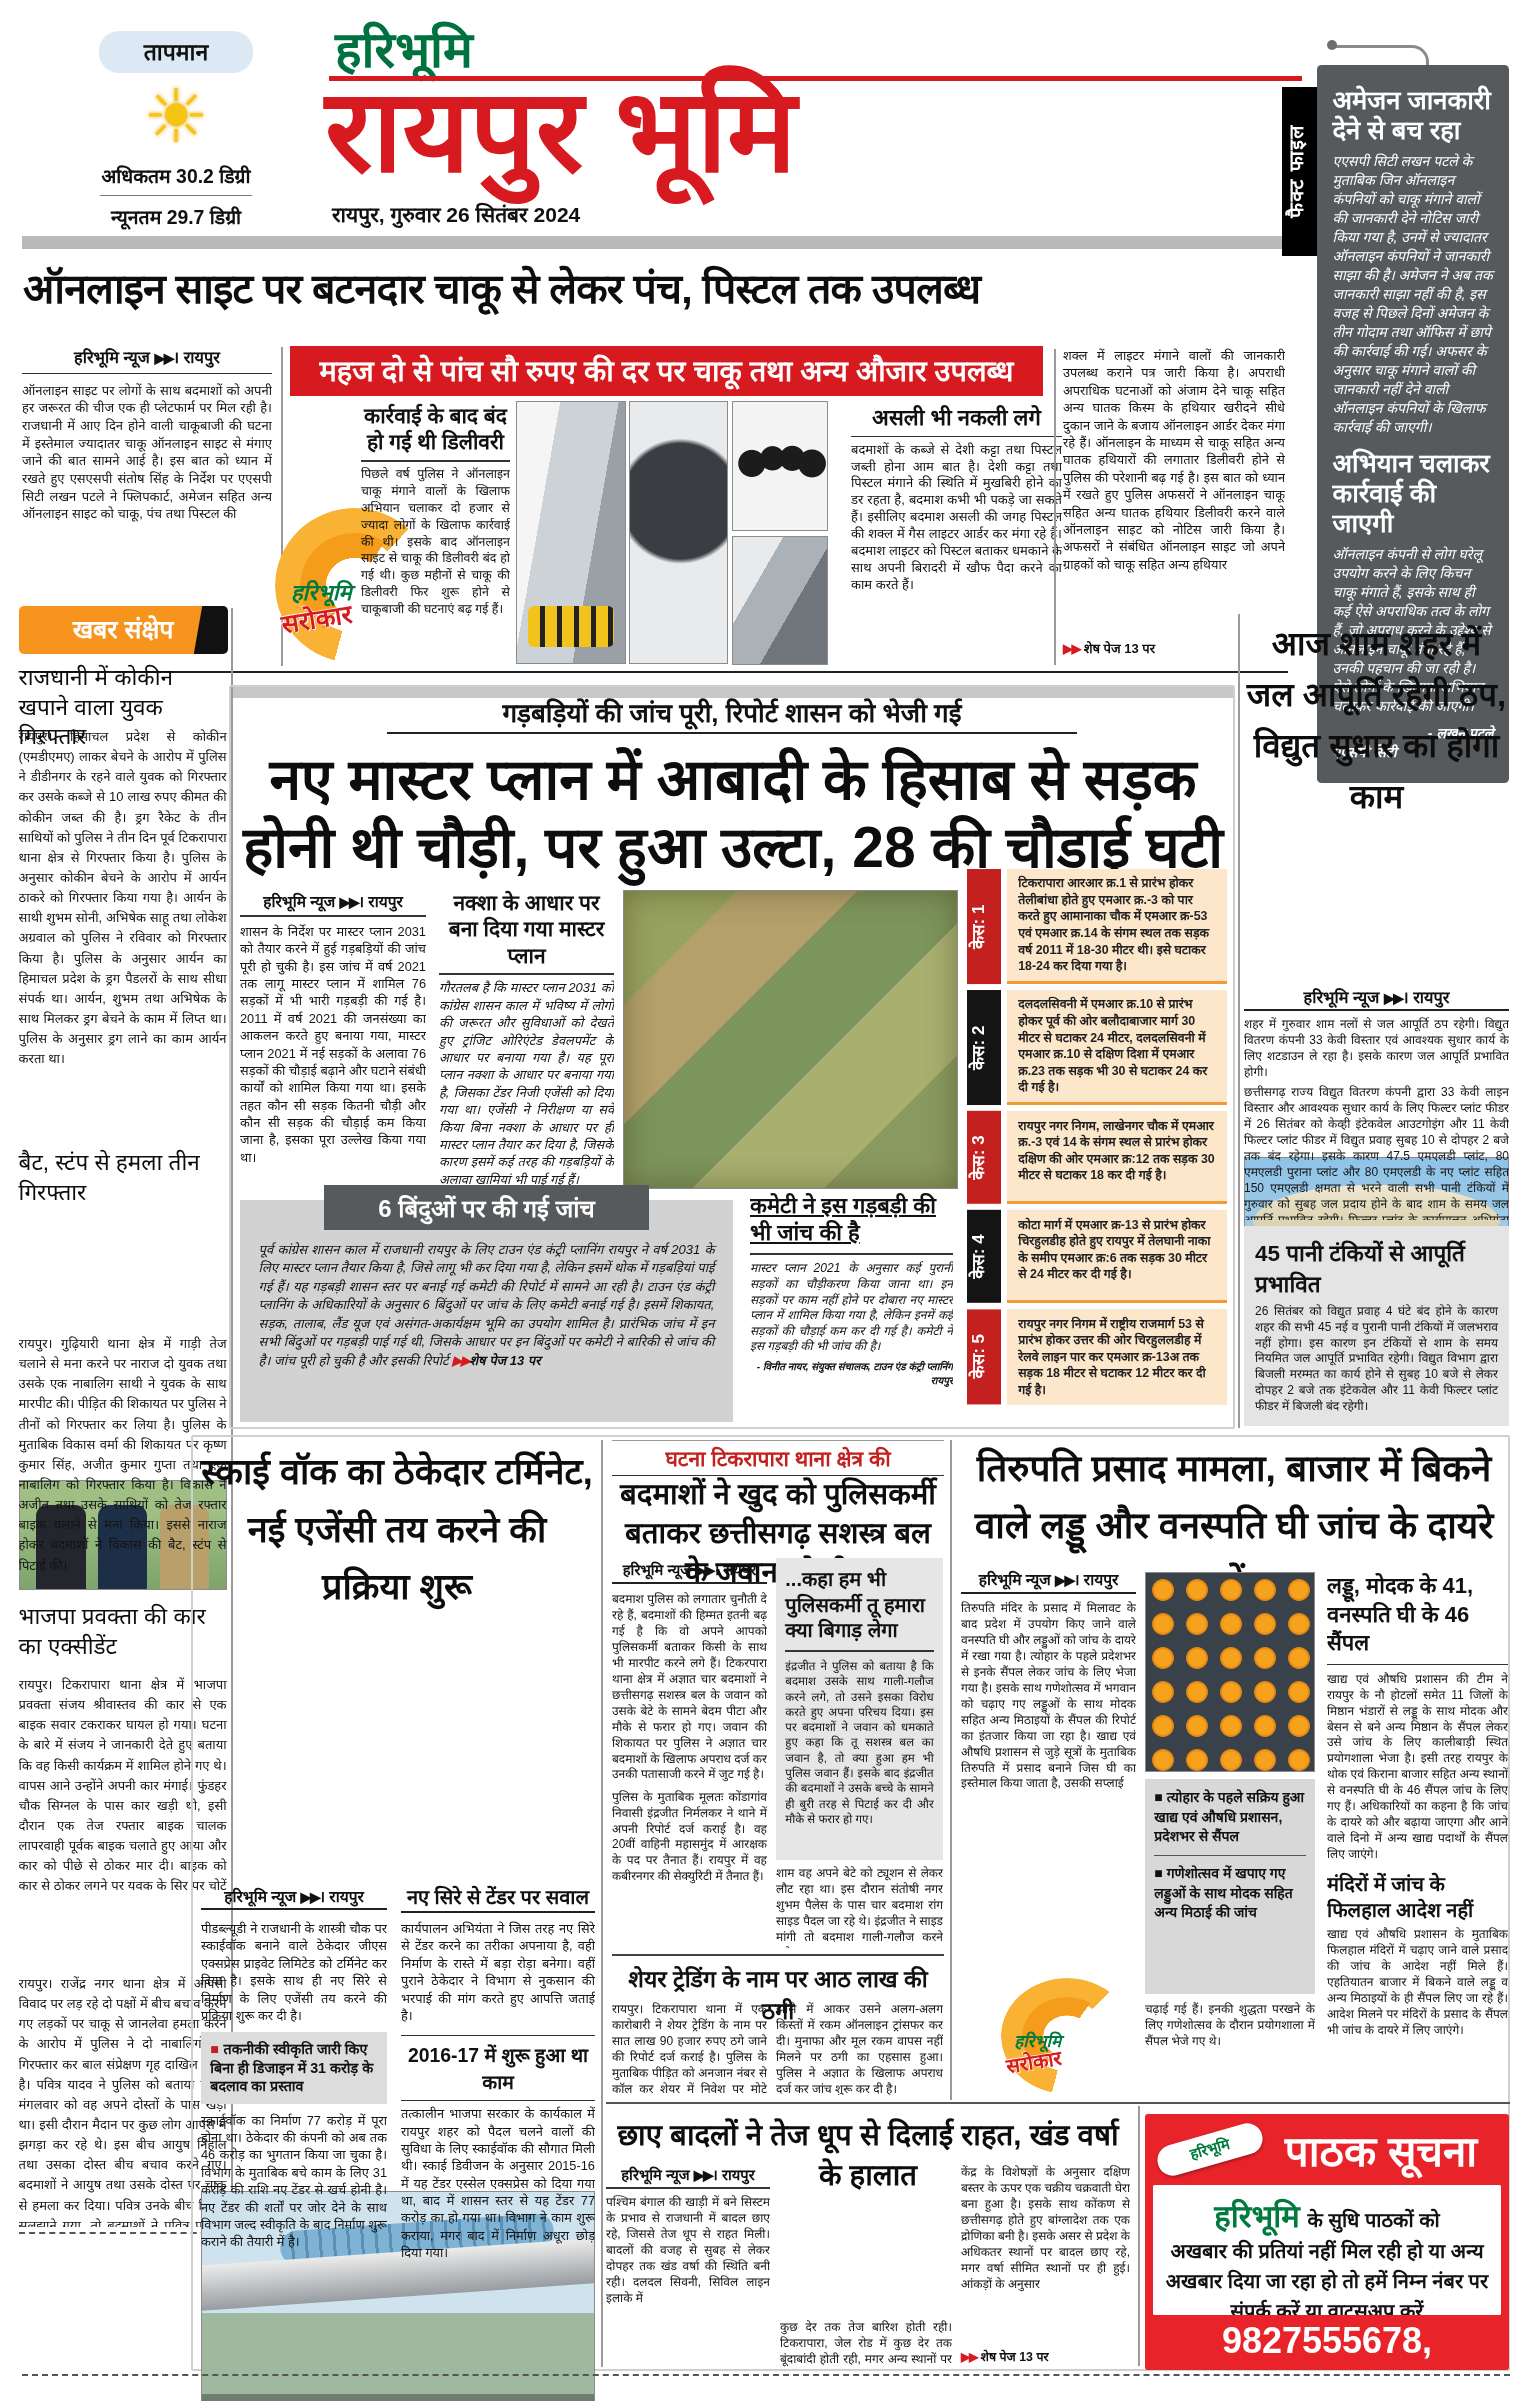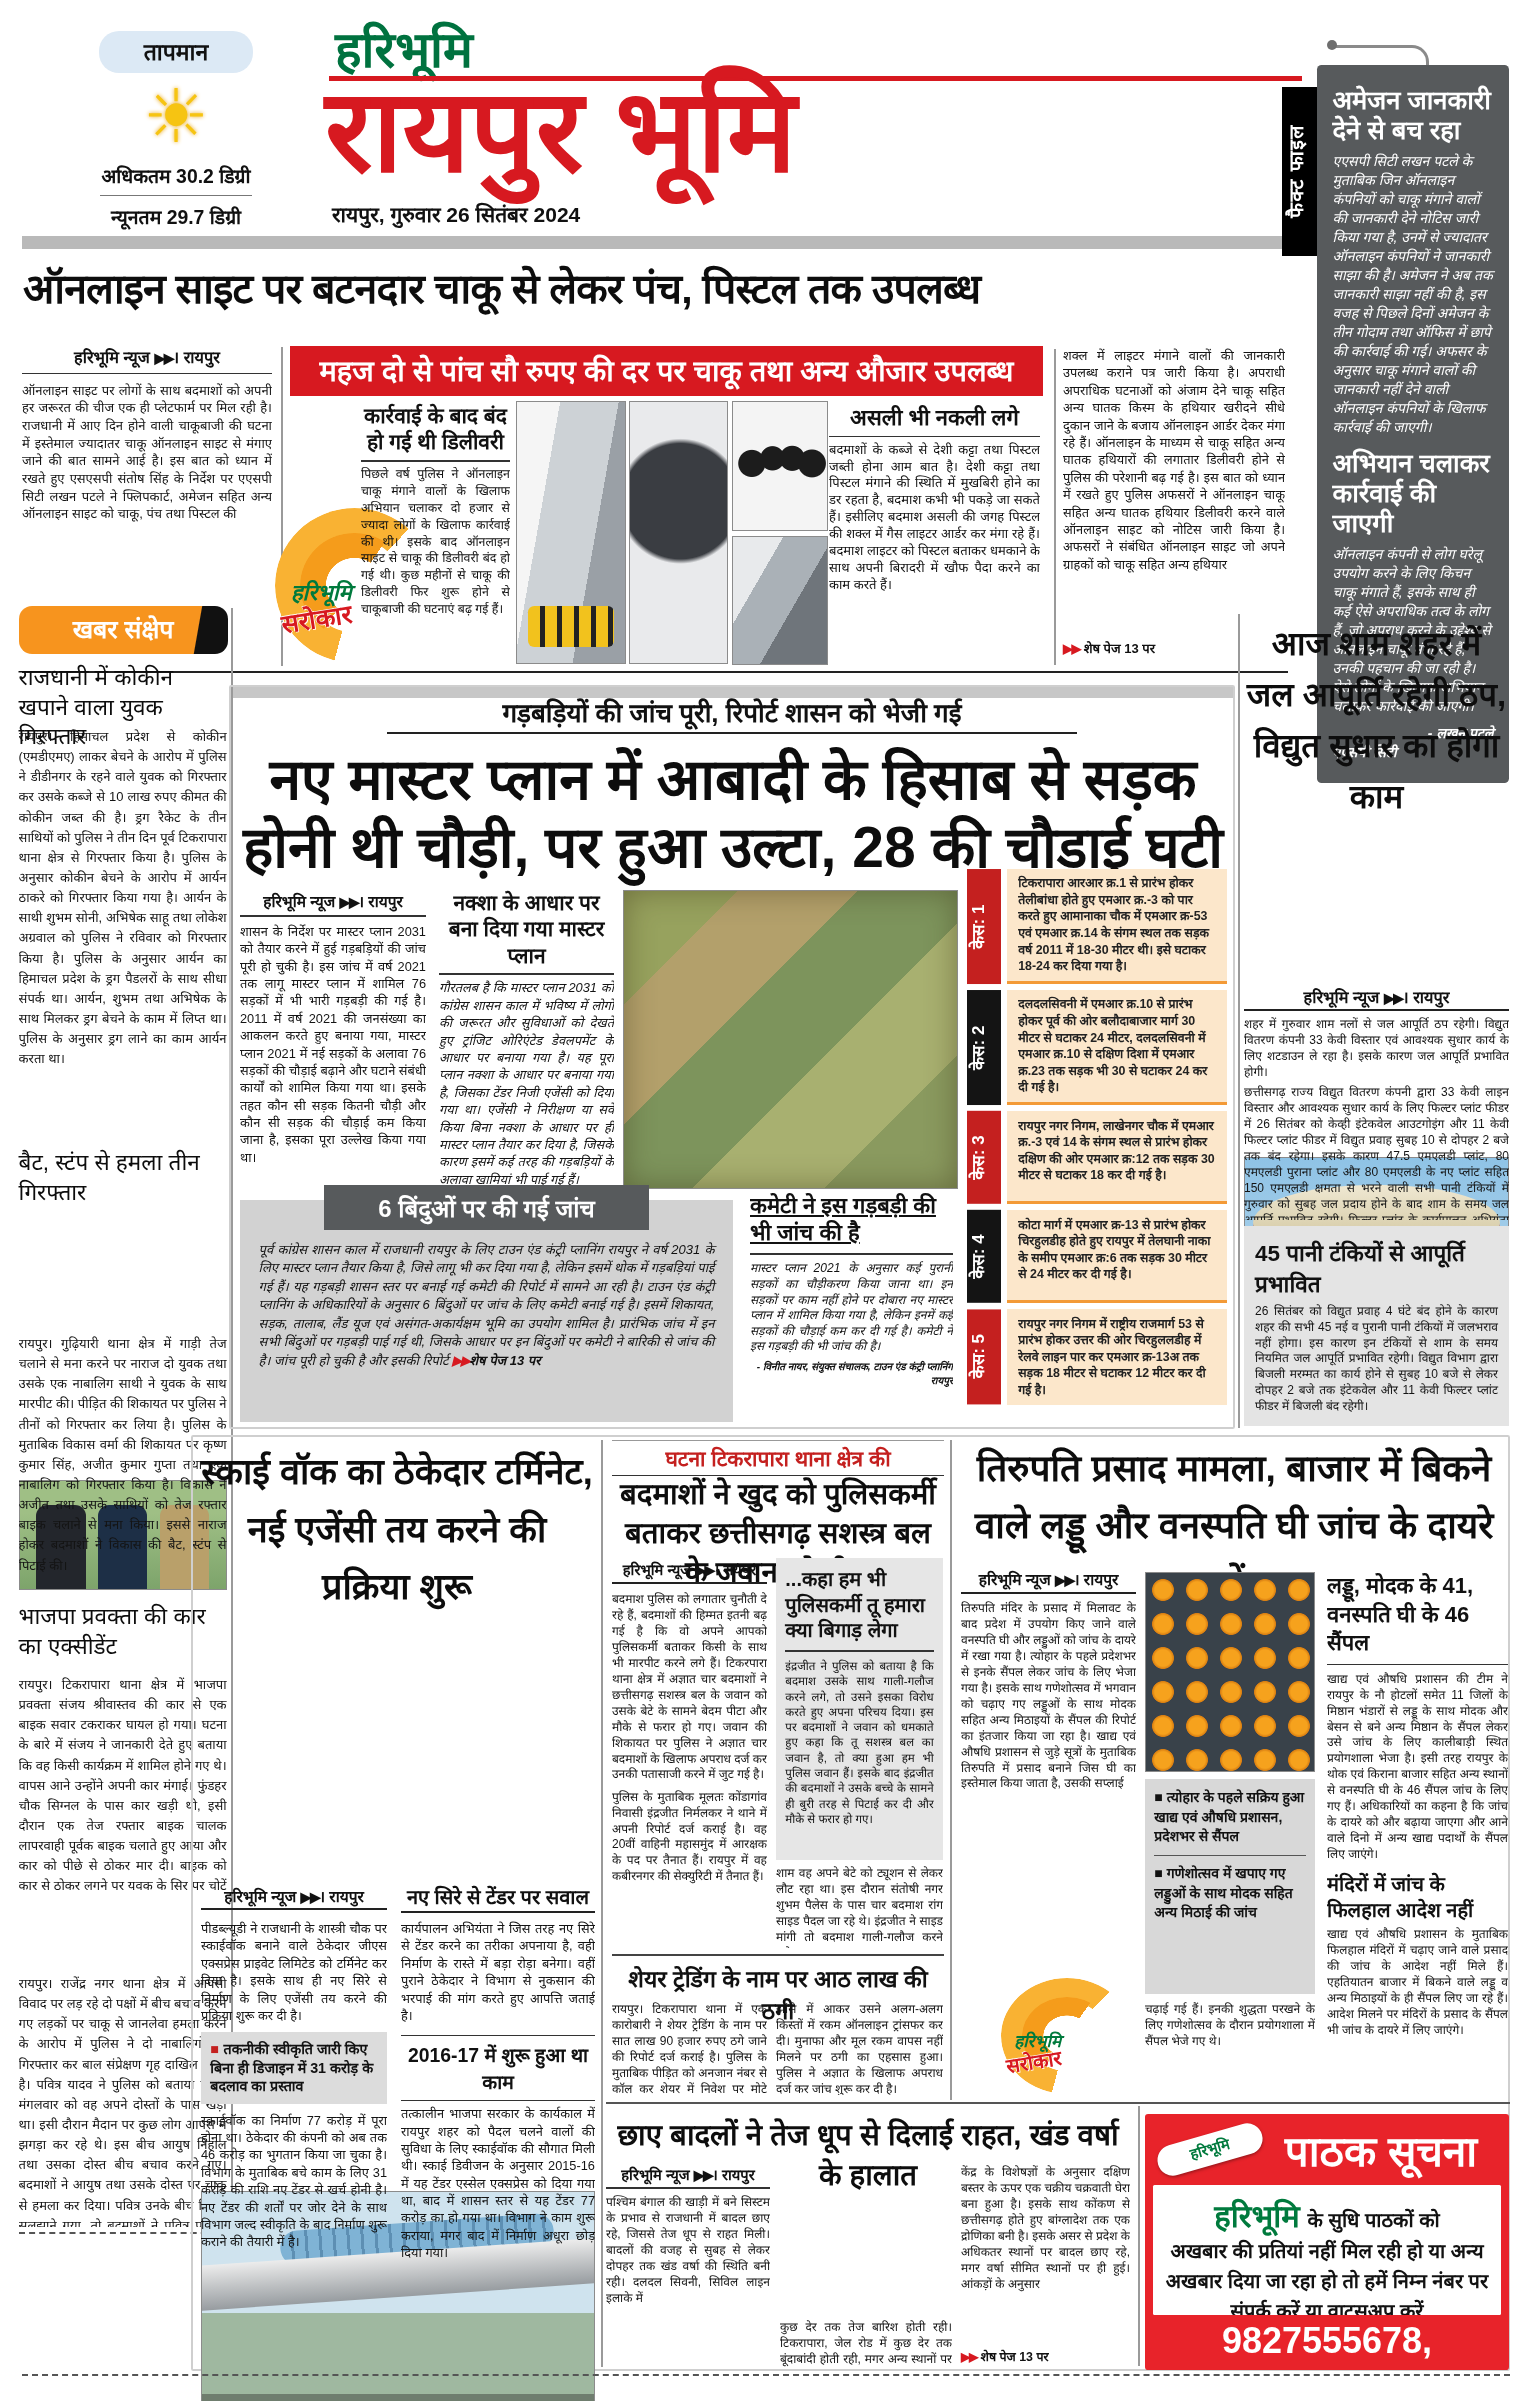--- a/index.html
+++ b/index.html
@@ -20,21 +20,21 @@
   .vline{background:#9a9a9a;width:1.5px;}
   .hl{color:#0d0d0d;font-weight:800;}
   .dash{border-top:2.3px dashed #555;height:0;}
   .frame{border:2.3px solid #cfcfcf;box-sizing:border-box;border-radius:2.3px;}
   
   .factbox{background:#575a5c;border-radius:4.6px;color:#fff;box-sizing:border-box;padding:20px 15.5px;}
   .factbox h3{margin:0 0 6.2px 0;font-size:25.6px;line-height:1.18;}
   .factbox .fb{font-style:italic;font-size:14px;line-height:1.36;text-align:left;}
   .vtab{background:#000;color:#fff;writing-mode:vertical-rl;transform:rotate(180deg);text-align:center;font-weight:bold;font-size:19.4px;letter-spacing:1.5px;}
   
-  .briefhead{background:linear-gradient(100deg,#f7941e 84%,#111 84.5%);color:#fff;font-weight:bold;font-size:25px;line-height:46px;text-align:center;border-radius:13px;}
+  .briefhead{background:linear-gradient(100deg,#f7941e 84%,#111 84.5%);color:#fff;font-weight:bold;font-size:25px;line-height:46px;text-align:center;border-radius:5px;}
   .bh2{font-weight:normal;font-size:22.5px;line-height:1.32;color:#0d0d0d;}
   
   .cases{display:flex;flex-direction:column;justify-content:space-between;}
   .case{display:flex;margin-bottom:6.2px;flex:1;}
   .case .cl{width:34px;color:#fff;writing-mode:vertical-rl;transform:rotate(180deg);text-align:center;font-weight:bold;font-size:17px;flex:none;margin-right:6.2px;}
   .case .red{background:#c4201f;}
   .case .blk{background:#141414;}
   .case .ct{background:#fce7cb;flex:1;padding:6.2px 11px;font-size:12.4px;line-height:1.34;font-weight:600;color:#222;}
   .case:not(:last-child) .ct{border-bottom:3.9px solid #f39a37;}
   .graybox{background:#e4e4e4;box-sizing:border-box;padding:11px;}
@@ -126,21 +126,21 @@
     <div class="c b" style="font-size:21px;line-height:1.25;">कार्रवाई के बाद बंद हो गई थी डिलीवरी</div>
     <div style="height:1.5px;background:#333;margin:4.6px 0;"></div>
     <div class="j" style="font-size:12.4px;line-height:1.36;">पिछले वर्ष पुलिस ने ऑनलाइन चाकू मंगाने वालों के खिलाफ अभियान चलाकर दो हजार से ज्यादा लोगों के खिलाफ कार्रवाई की थी। इसके बाद ऑनलाइन साइट से चाकू की डिलीवरी बंद हो गई थी। कुछ महीनों से चाकू की डिलीवरी फिर शुरू होने से चाकूबाजी की घटनाएं बढ़ गई हैं।</div>
   </div>
   <div class="abs photo knife" style="left:516px;top:401px;width:110px;height:263px;">
       <div class="khandle"></div>
     </div>
   <div class="abs photo pistol" style="left:629px;top:401px;width:99px;height:263px;"></div>
   <div class="abs photo knuckle" style="left:732px;top:401px;width:96px;height:130px;"></div>
   <div class="abs photo tool" style="left:732px;top:536px;width:96px;height:129px;"></div>
-  <div class="abs clip" style="left:829px;top:401px;width:211px;height:263px;">
+  <div class="abs clip" style="left:851px;top:401px;width:211px;height:263px;">
     <div class="c b" style="font-size:22px;">असली भी नकली लगे</div>
     <div style="height:1.5px;background:#333;margin:4.6px 0;"></div>
     <div class="j" style="font-size:13px;line-height:1.3;">बदमाशों के कब्जे से देशी कट्टा तथा पिस्टल जब्ती होना आम बात है। देशी कट्टा तथा पिस्टल मंगाने की स्थिति में मुखबिरी होने का डर रहता है, बदमाश कभी भी पकड़े जा सकते हैं। इसीलिए बदमाश असली की जगह पिस्टल की शक्ल में गैस लाइटर आर्डर कर मंगा रहे हैं। बदमाश लाइटर को पिस्टल बताकर धमकाने के साथ अपनी बिरादरी में खौफ पैदा करने का काम करते हैं।</div>
   </div>
   <div class="abs vline" style="left:1054px;top:349px;height:316px;"></div>
   <div class="abs j body16 clip" style="left:1063px;top:347px;width:222px;height:288px;">शक्ल में लाइटर मंगाने वालों की जानकारी उपलब्ध कराने पत्र जारी किया है। अपराधी अपराधिक घटनाओं को अंजाम देने चाकू सहित अन्य घातक किस्म के हथियार खरीदने सीधे दुकान जाने के बजाय ऑनलाइन आर्डर देकर मंगा रहे हैं। ऑनलाइन के माध्यम से चाकू सहित अन्य घातक हथियारों की लगातार डिलीवरी होने से पुलिस की परेशानी बढ़ गई है। इस बात को ध्यान में रखते हुए पुलिस अफसरों ने ऑनलाइन चाकू सहित अन्य घातक हथियार डिलीवरी करने वाले ऑनलाइन साइट को नोटिस जारी किया है। अफसरों ने संबंधित ऑनलाइन साइट जो अपने ग्राहकों को चाकू सहित अन्य हथियार</div>
   <div class="abs jump b" style="left:1063px;top:639px;width:222px;font-size:13px;"><span class="ar">▶▶</span> <span>शेष पेज 13 पर</span></div>
 
   <div class="abs rule" style="left:22px;top:671px;width:1266px;height:2.3px;"></div>
   <div class="abs" style="left:231px;top:687px;width:1003px;height:11px;background:#c7c7c7;"></div>

